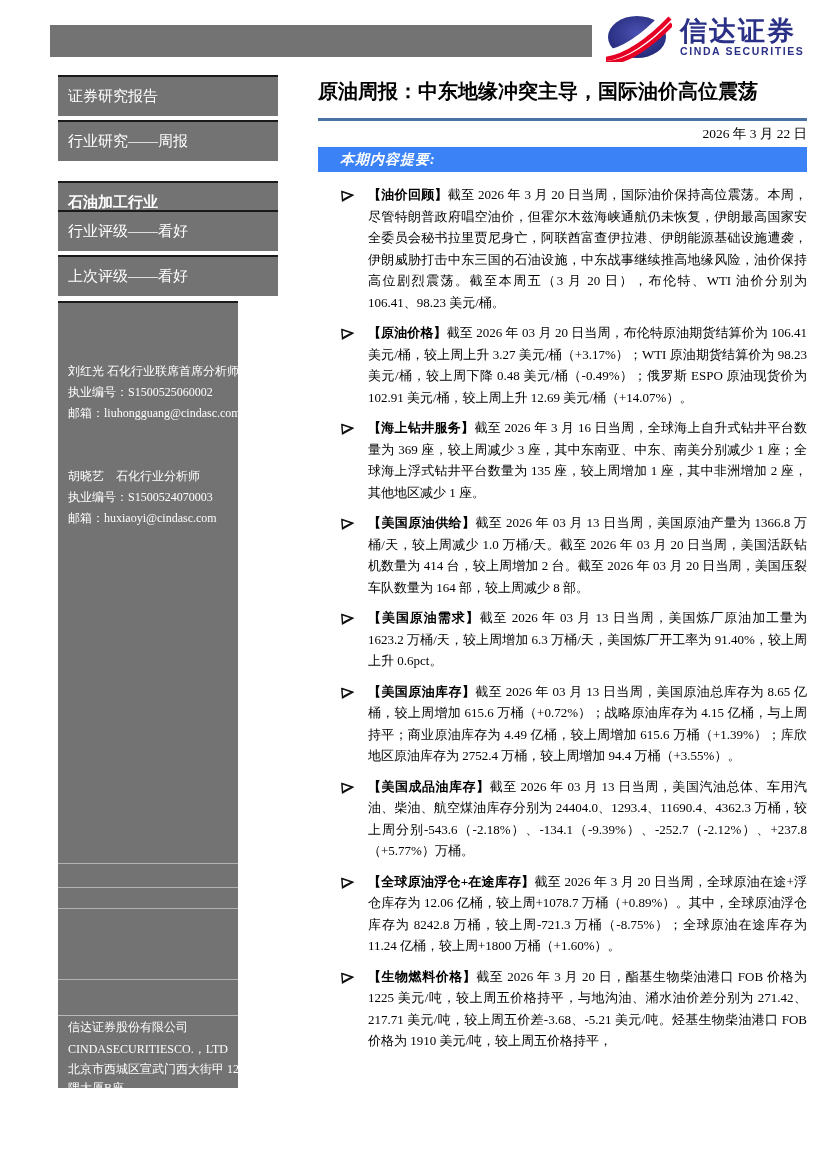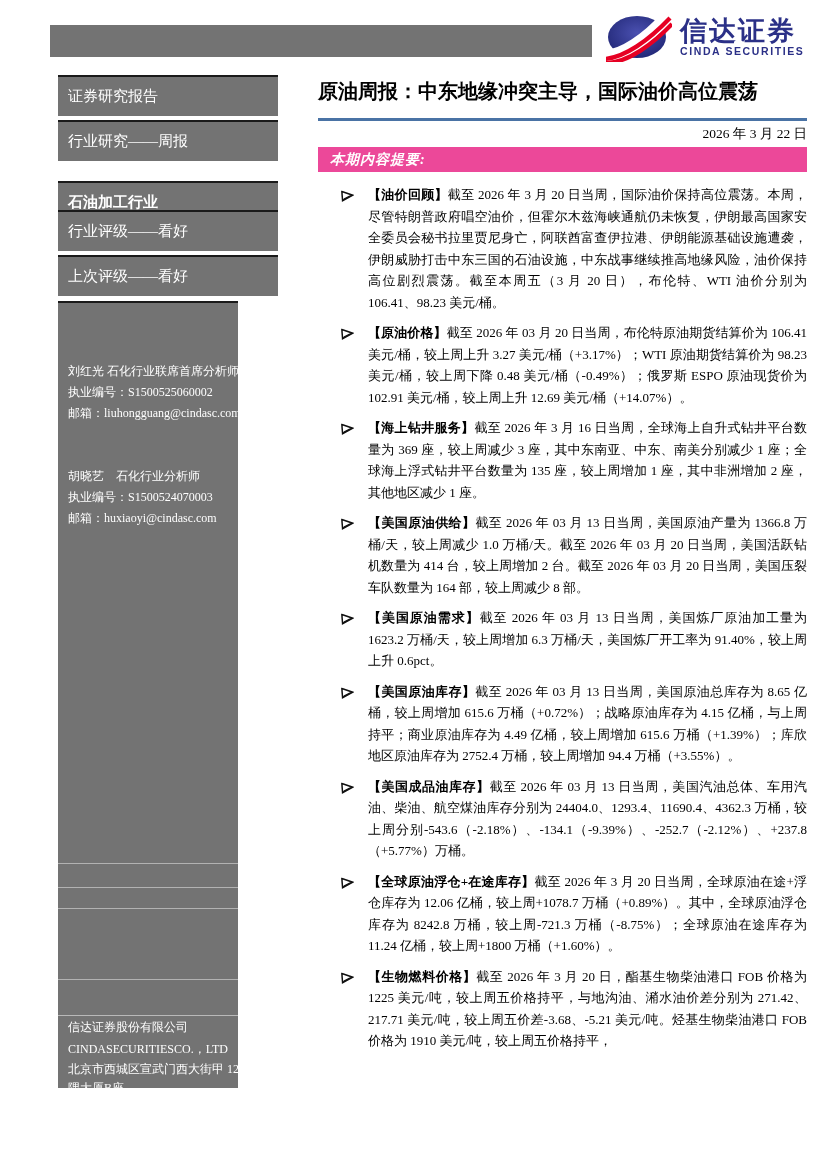--- a/index.html
+++ b/index.html
@@ -35,22 +35,22 @@
   #company .row { padding-left:10px; line-height:22px; white-space:nowrap; }
   #company .row.addr { line-height:19px; white-space:normal; padding-right:6px; }
   #company .topline { border-top:1px solid rgba(255,255,255,0.5); }
 
   
   #content { position:absolute; left:293px; top:78px; width:489px;margin-left:25px; }
   #report-title { font-size:20px; font-weight:bold; font-family:"Liberation Sans","DejaVu Sans",sans-serif;
                   line-height:26px; white-space:nowrap; }
   #title-rule { margin-top:14px; height:3px; background:#4a73a5; }
   #report-date { margin-top:4px; text-align:right; font-size:13.5px; line-height:18px; }
-  #summary-bar { margin-top:4px; height:25px; background:#ec4899; color:#fff; display:flex; align-items:center;
-                 padding-left:12px; font-size:14px; font-weight:bold; font-style:italic; letter-spacing:1px; }
+  #summary-bar { margin-top:4px; height:25px; background:#3b82f6; color:#fff; display:flex; align-items:center;
+                 padding-left:22px; font-size:14px; font-weight:bold; font-style:italic; letter-spacing:1px; }
   #bullets { margin-top:12px; list-style:none; display:flex; flex-direction:column; gap:9px; }
   .bullet { display:flex; align-items:flex-start; }
   .bullet .marker { flex:0 0 50px; padding-left:23px; padding-top:4px; }
   .bullet .btext { flex:1 1 auto; font-size:13px; line-height:21.5px; text-align:justify; text-align-last:left; }
   .bullet .bhead { font-weight:bold; }
 </style>
 </head>
 <body>
 
 <div id="page">

